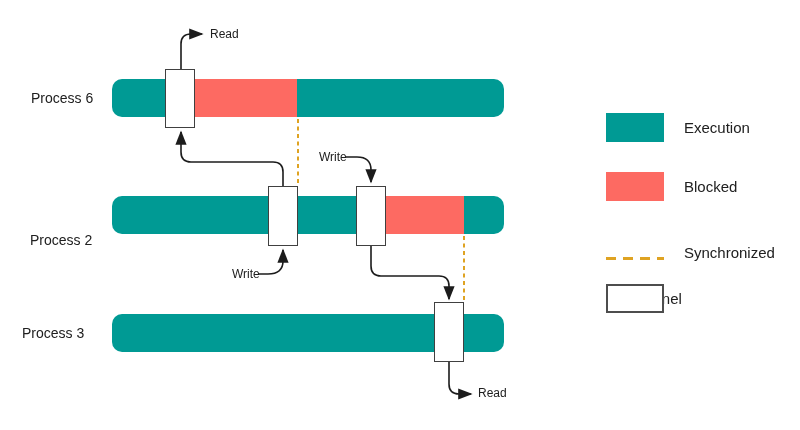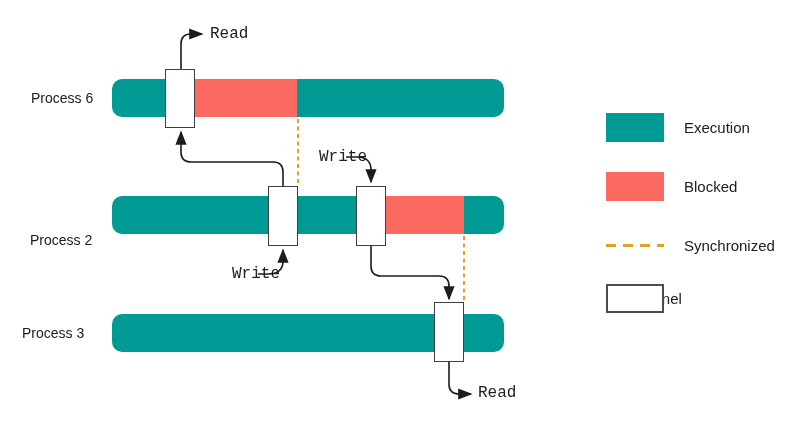--- a/index.html
+++ b/index.html
@@ -53,26 +53,25 @@
   }
   .arrowhead { fill: var(--connector); }
   .sync-line {
     fill: none;
     stroke: var(--synchronized);
     stroke-width: 2;
     stroke-dasharray: 4 3.5;
   }
   .conn-label {
     position: absolute;
-    font-size: 16px;
+    font-size: 12px;
     line-height: 12px;
     color: var(--text);
     white-space: nowrap;
     z-index: 5;
-    font-family: Liberation Mono, monospace;
   }
   .legend-row {
     position: absolute;
     left: 606px;
     display: flex;
     align-items: center;
     height: 29px;
   }
   .legend-swatch {
     width: 58px;
@@ -148,21 +147,21 @@
   <div class="conn-label" style="left:478px; top:387px;">Read</div>
 
   <div class="legend-row" style="top:113px;">
     <div class="legend-swatch execution"></div>
     <div class="legend-label">Execution</div>
   </div>
   <div class="legend-row" style="top:172px;justify-content:flex-end;">
     <div class="legend-swatch blocked"></div>
     <div class="legend-label">Blocked</div>
   </div>
-  <div class="legend-row" style="top:231px;">
+  <div class="legend-row" style="top:231px;align-items:flex-end;">
     <div class="legend-swatch sync"></div>
     <div class="legend-label">Synchronized</div>
   </div>
   <div class="legend-row" style="top:284px;">
     <div class="legend-swatch channel"></div>
     <div class="legend-label">Channel</div>
   </div>
 
 </div>
 

